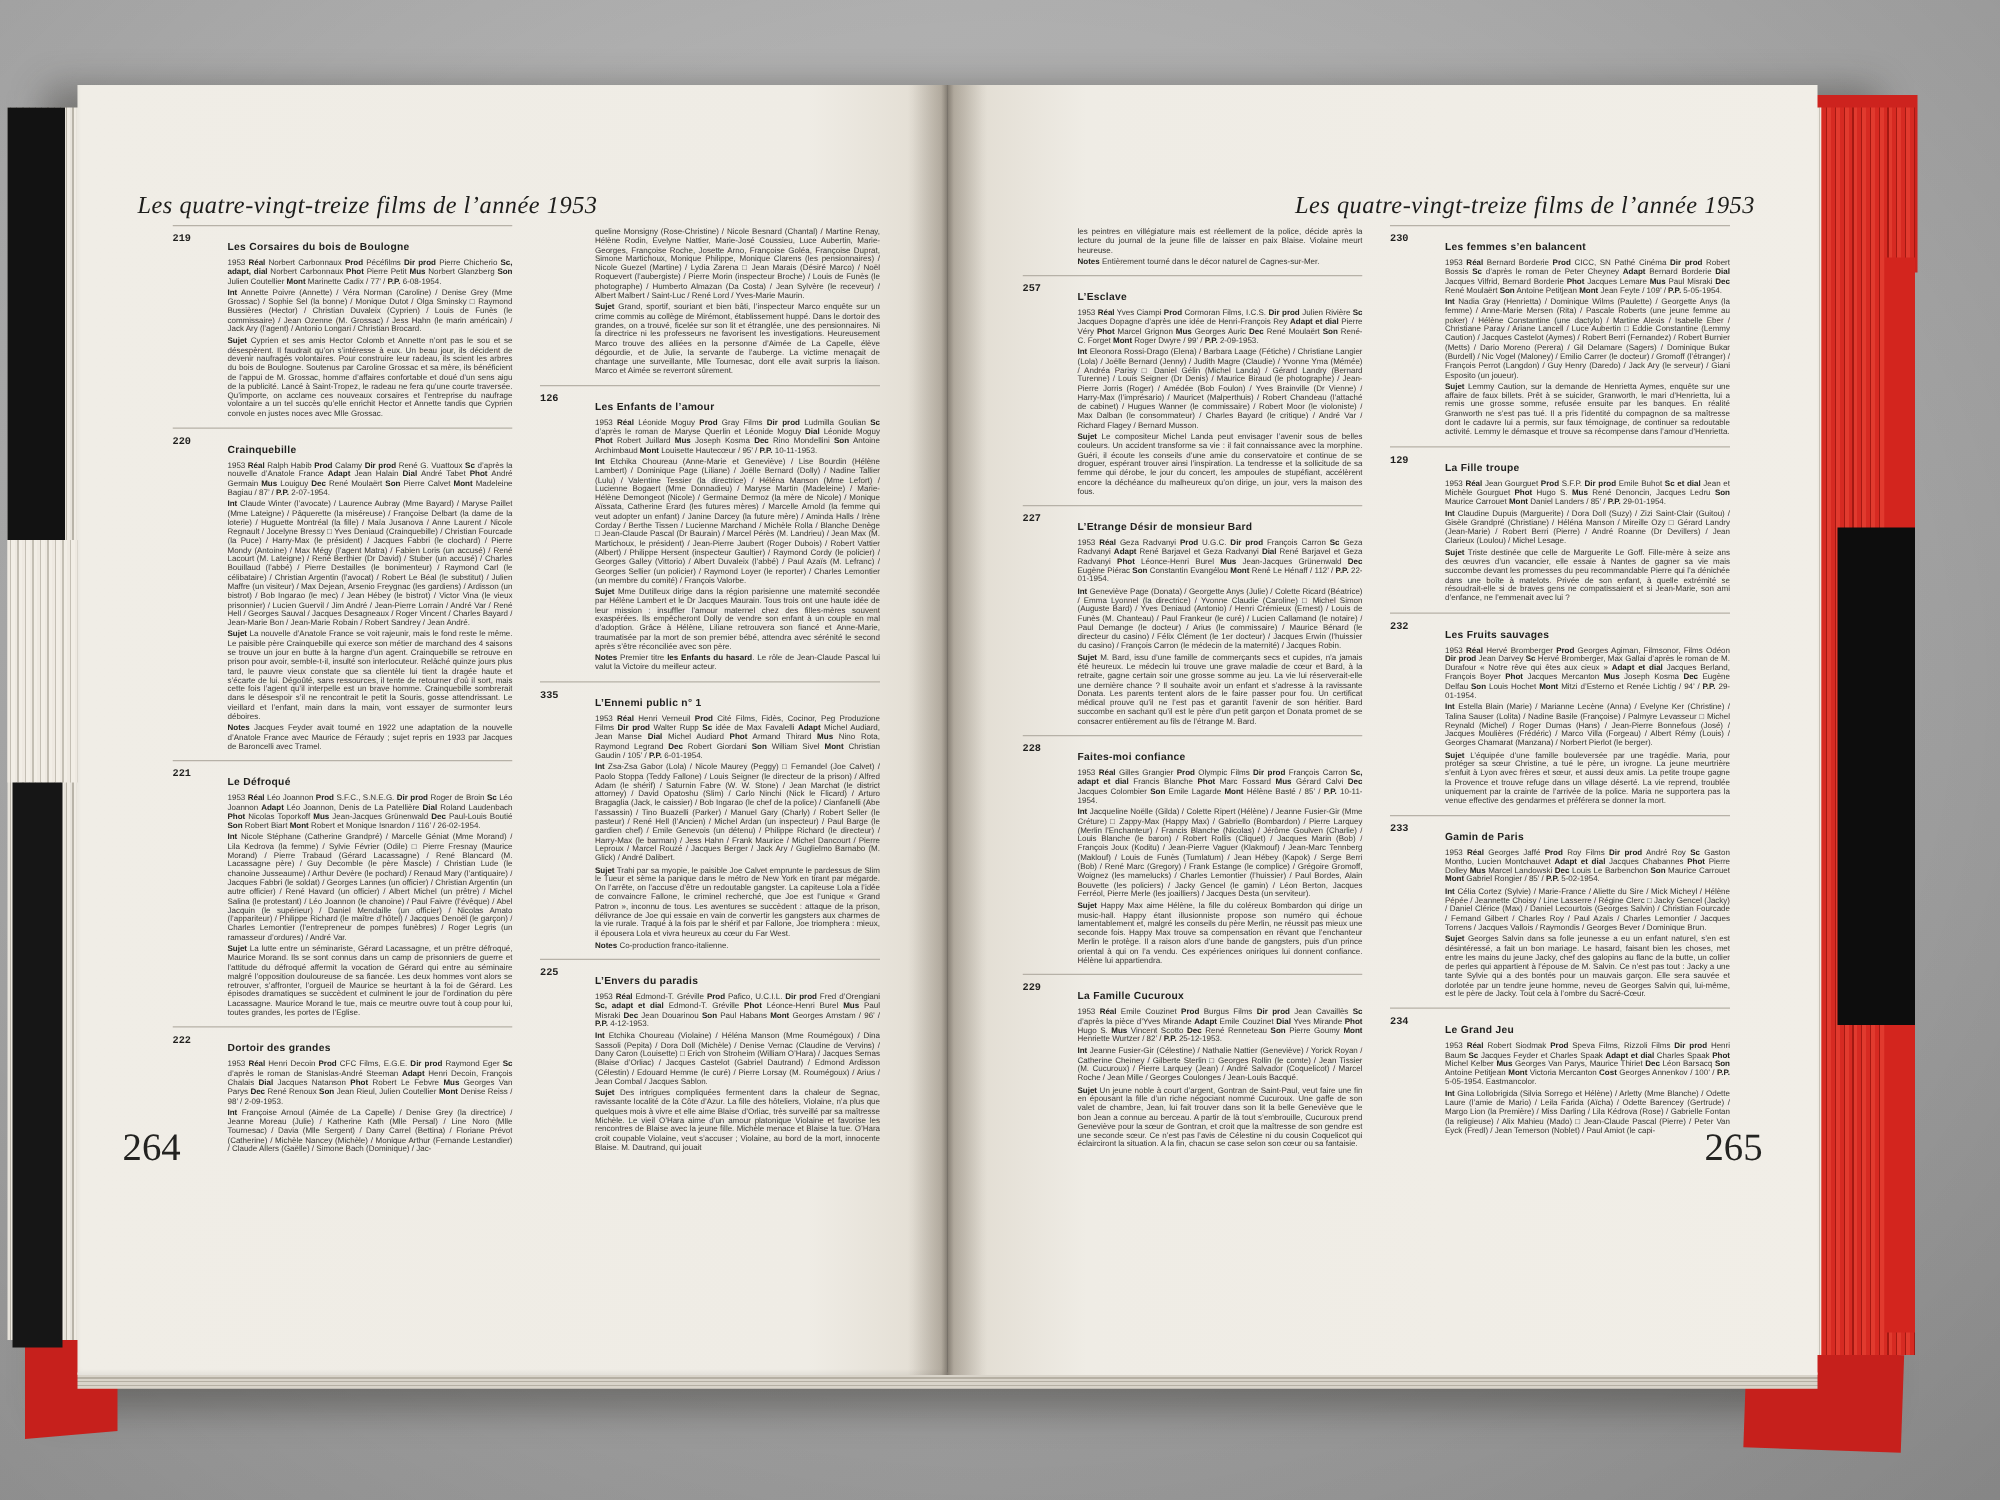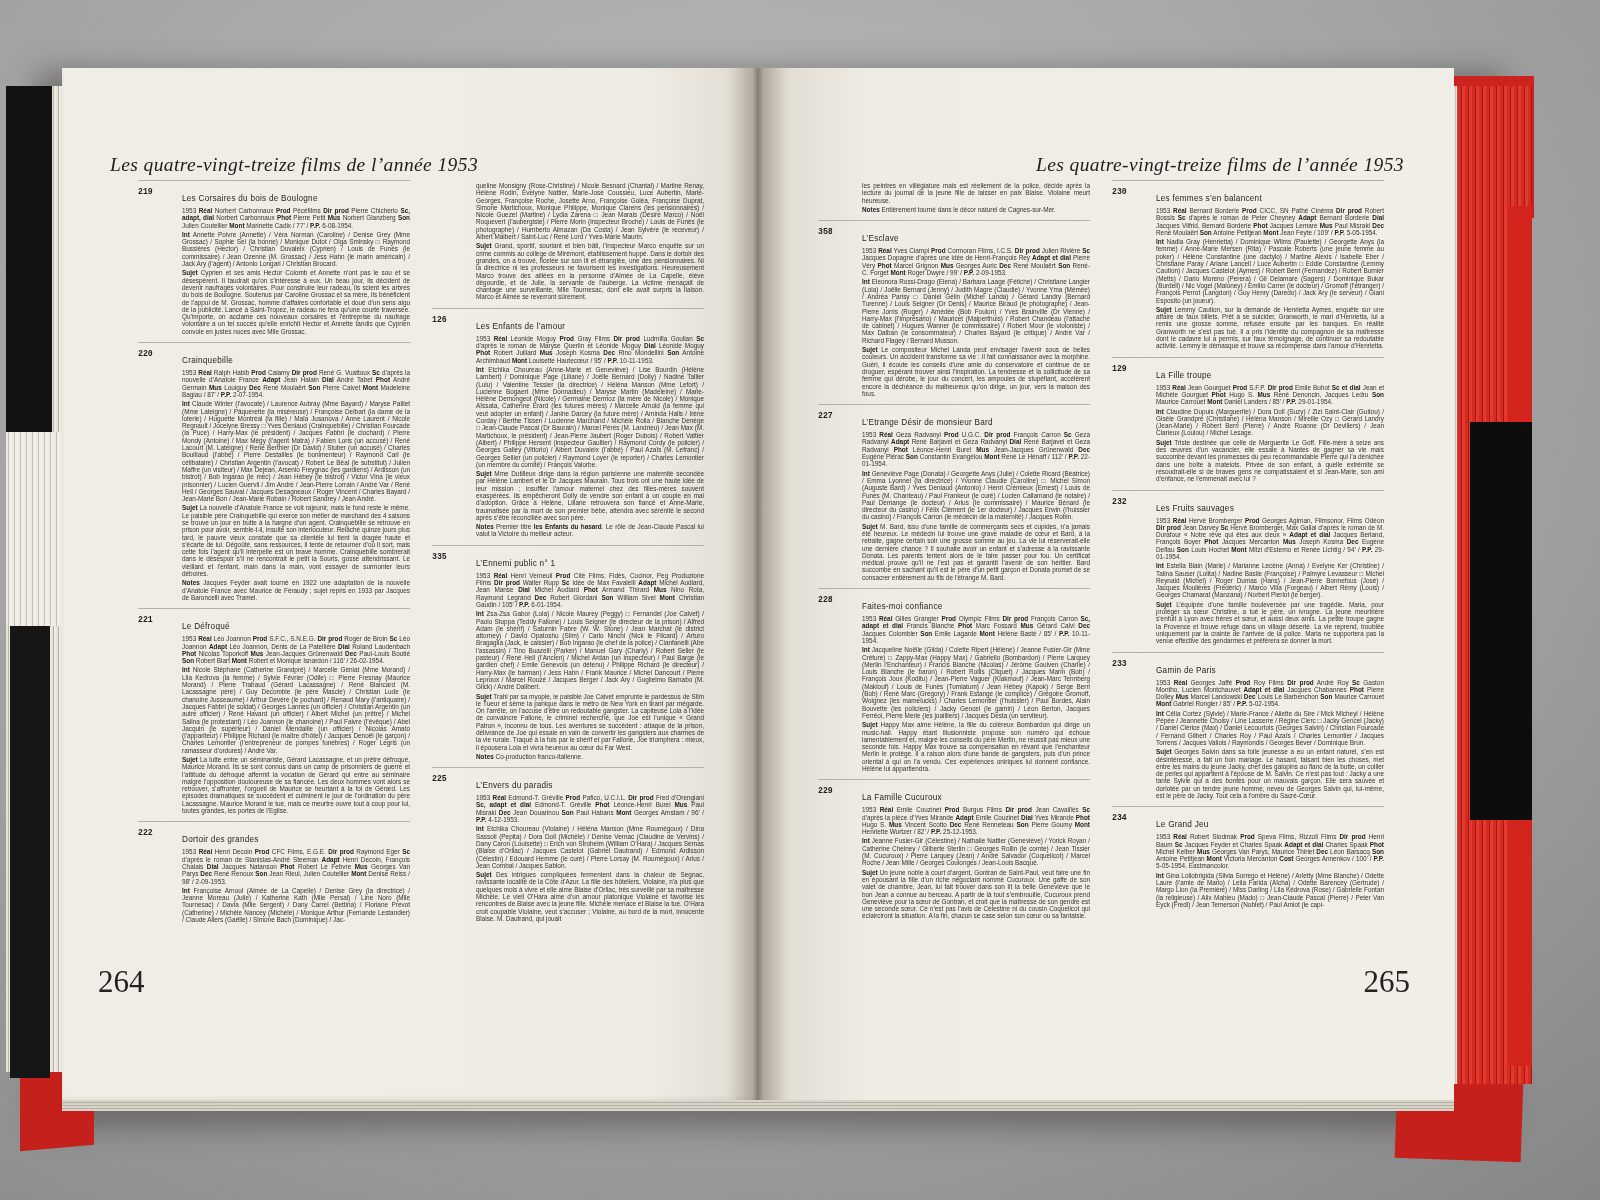--- a/index.html
+++ b/index.html
@@ -32,35 +32,35 @@
   .page{position:absolute;top:68px;width:696px;height:1032px;}
   .page-left{left:62px;background:linear-gradient(90deg,#f0ede6 0%,#efece5 84%,#e4dfd5 96%,#cfc8bb 100%);
        box-shadow:inset 0 -2px 4px rgba(0,0,0,.06);}
   .page-right{left:758px;background:linear-gradient(270deg,#f1eee7 0%,#efece5 84%,#e3ded4 96%,#ccc5b8 100%);}
   .gutter{position:absolute;left:726px;top:68px;width:64px;height:1032px;pointer-events:none;
        background:linear-gradient(90deg,rgba(60,50,40,0) 0%,rgba(60,50,40,.22) 42%,rgba(35,28,22,.42) 50%,rgba(60,50,40,.22) 58%,rgba(60,50,40,0) 100%);}
   .page-header{position:absolute;top:62px;font-family:"Liberation Serif","DejaVu Serif",serif;
        font-style:italic;font-size:19.5px;letter-spacing:.4px;color:#1d1d1b;white-space:nowrap;margin-top:24px;}
   .page-left .page-header{left:48px;}
   .page-right .page-header{right:50px;}
-  .page-number{position:absolute;top:896px;font-family:"Liberation Serif","DejaVu Serif",serif;
+  .page-number{position:absolute;top:832px;font-family:"Liberation Serif","DejaVu Serif",serif;
        font-size:31px;color:#232321;}
   .page-left .page-number{left:36px;}
   .page-right .page-number{right:44px;}
   .cols{position:absolute;left:76px;top:112px;display:flex;gap:22px;}
   .page-right .cols{left:60px;}
   .col{width:272px;height:808px;overflow:hidden;color:#34332f;}
   
   .entry{margin-top:7px;}
   .entry:first-child{margin-top:0;}
   .cont{margin-bottom:2px;}
   .rule{border-top:1px solid #b6b1a7;margin-bottom:6px;}
   .head{position:relative;padding-left:44px;margin-bottom:2px;}
   .num{position:absolute;left:0;top:0;font-weight:bold;font-size:8.2px;color:#1f1f1d;font-family:Liberation Mono, monospace;}
-  .title{font-weight:normal;font-size:8.2px;letter-spacing:.25px;color:#1f1f1d;text-align:center;}
+  .title{font-weight:bold;font-size:8.2px;letter-spacing:.25px;color:#1f1f1d;text-align:center;}
   .blk{margin:2px 0 0 44px;font-size:6.4px;line-height:7.3px;text-align:justify;
        -webkit-hyphens:auto;hyphens:auto;}
   .blk b{color:#23231f;}
 </style>
 </head>
 <body>
 
 <div class="vignette"></div>
 
 <div class="book-shadow"></div>
@@ -151,21 +151,21 @@
 <div class="page page-right">
   <div class="page-header">Les quatre-vingt-treize films de l’année 1953</div>
   <div class="cols">
     <div class="col">
         <div class="cont">
           <p class="blk">les peintres en villégiature mais est réellement de la police, décide après la lecture du journal de la jeune fille de laisser en paix Blaise. Violaine meurt heureuse.</p>
           <p class="blk"><b>Notes</b> Entièrement tourné dans le décor naturel de Cagnes-sur-Mer.</p>
         </div>
         <div class="entry">
           <div class="rule"></div>
-          <div class="head"><span class="num">358</span><span class="title">L’Esclave</span></div>
+          <div class="head"><span class="num">257</span><span class="title">L’Esclave</span></div>
           <p class="blk">1953 <b>Réal</b> Yves Ciampi <b>Prod</b> Cormoran Films, I.C.S. <b>Dir prod</b> Julien Rivière <b>Sc</b> Jacques Dopagne d’après une idée de Henri-François Rey <b>Adapt et dial</b> Pierre Véry <b>Phot</b> Marcel Grignon <b>Mus</b> Georges Auric <b>Dec</b> René Moulaërt <b>Son</b> René-C. Forget <b>Mont</b> Roger Dwyre / 99’ / <b>P.P.</b> 2-09-1953.</p>
           <p class="blk"><b>Int</b> Eleonora Rossi-Drago (Elena) / Barbara Laage (Fétiche) / Christiane Langier (Lola) / Joëlle Bernard (Jenny) / Judith Magre (Claudie) / Yvonne Yma (Mémée) / Andréa Parisy □ Daniel Gélin (Michel Landa) / Gérard Landry (Bernard Turenne) / Louis Seigner (Dr Denis) / Maurice Biraud (le photographe) / Jean-Pierre Jorris (Roger) / Amédée (Bob Foulon) / Yves Brainville (Dr Vienne) / Harry-Max (l’imprésario) / Mauricet (Malperthuis) / Robert Chandeau (l’attaché de cabinet) / Hugues Wanner (le commissaire) / Robert Moor (le violoniste) / Max Dalban (le consommateur) / Charles Bayard (le critique) / André Var / Richard Flagey / Bernard Musson.</p>
           <p class="blk"><b>Sujet</b> Le compositeur Michel Landa peut envisager l’avenir sous de belles couleurs. Un accident transforme sa vie : il fait connaissance avec la morphine. Guéri, il écoute les conseils d’une amie du conservatoire et continue de se droguer, espérant trouver ainsi l’inspiration. La tendresse et la sollicitude de sa femme qui dérobe, le jour du concert, les ampoules de stupéfiant, accélèrent encore la déchéance du malheureux qu’on dirige, un jour, vers la maison des fous.</p>
         </div>
         <div class="entry">
           <div class="rule"></div>
           <div class="head"><span class="num">227</span><span class="title">L’Etrange Désir de monsieur Bard</span></div>
           <p class="blk">1953 <b>Réal</b> Geza Radvanyi <b>Prod</b> U.G.C. <b>Dir prod</b> François Carron <b>Sc</b> Geza Radvanyi <b>Adapt</b> René Barjavel et Geza Radvanyi <b>Dial</b> René Barjavel et Geza Radvanyi <b>Phot</b> Léonce-Henri Burel <b>Mus</b> Jean-Jacques Grünenwald <b>Dec</b> Eugène Piérac <b>Son</b> Constantin Evangélou <b>Mont</b> René Le Hénaff / 112’ / <b>P.P.</b> 22-01-1954.</p>
           <p class="blk"><b>Int</b> Geneviève Page (Donata) / Georgette Anys (Julie) / Colette Ricard (Béatrice) / Emma Lyonnel (la directrice) / Yvonne Claudie (Caroline) □ Michel Simon (Auguste Bard) / Yves Deniaud (Antonio) / Henri Crémieux (Ernest) / Louis de Funès (M. Chanteau) / Paul Frankeur (le curé) / Lucien Callamand (le notaire) / Paul Demange (le docteur) / Arius (le commissaire) / Maurice Bénard (le directeur du casino) / Félix Clément (le 1er docteur) / Jacques Erwin (l’huissier du casino) / François Carron (le médecin de la maternité) / Jacques Robin.</p>
           <p class="blk"><b>Sujet</b> M. Bard, issu d’une famille de commerçants secs et cupides, n’a jamais été heureux. Le médecin lui trouve une grave maladie de cœur et Bard, à la retraite, gagne certain soir une grosse somme au jeu. La vie lui réserverait-elle une dernière chance ? Il souhaite avoir un enfant et s’adresse à la ravissante Donata. Les parents tentent alors de le faire passer pour fou. Un certificat médical prouve qu’il ne l’est pas et garantit l’avenir de son héritier. Bard succombe en sachant qu’il est le père d’un petit garçon et Donata promet de se consacrer entièrement au fils de l’étrange M. Bard.</p>

